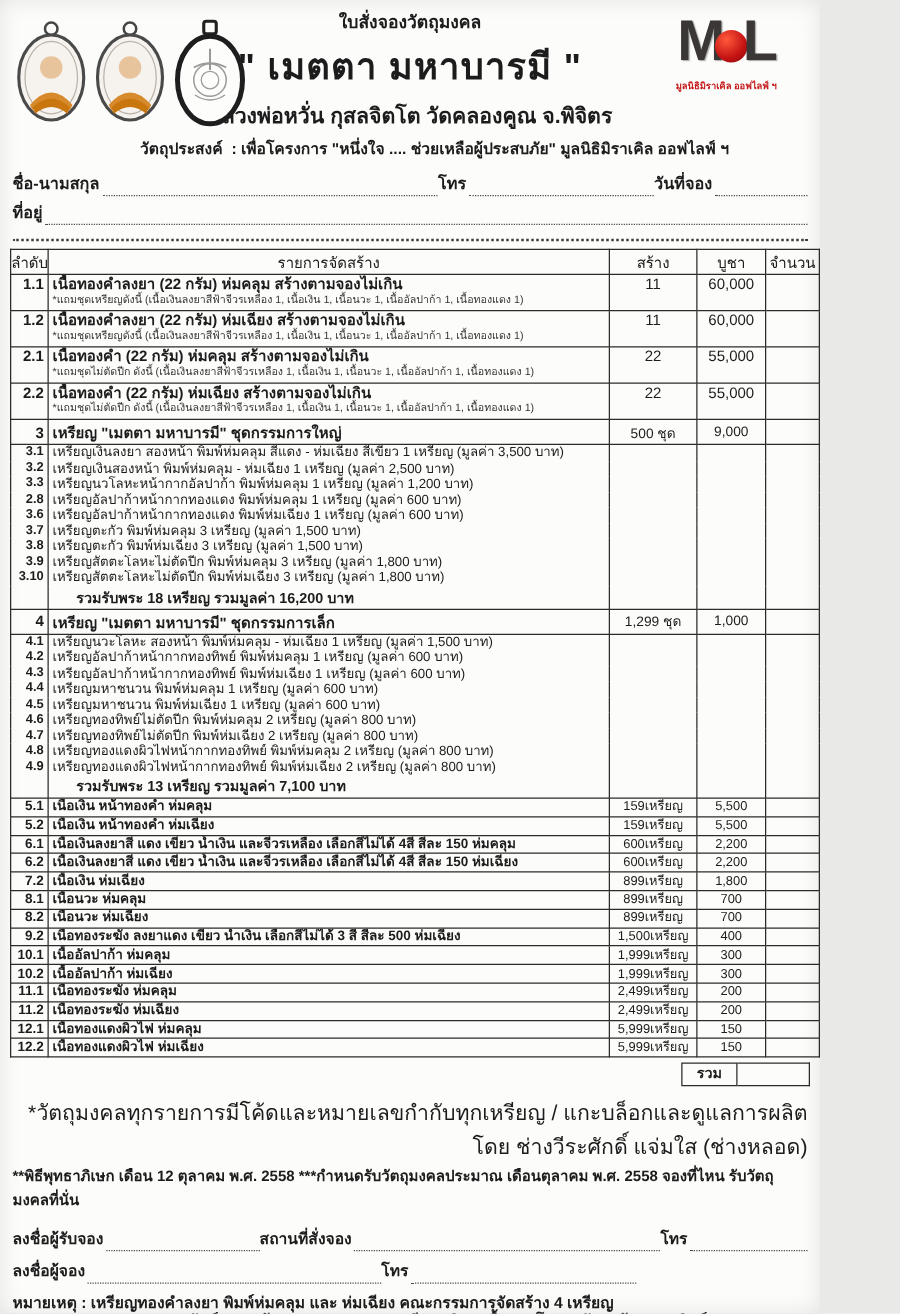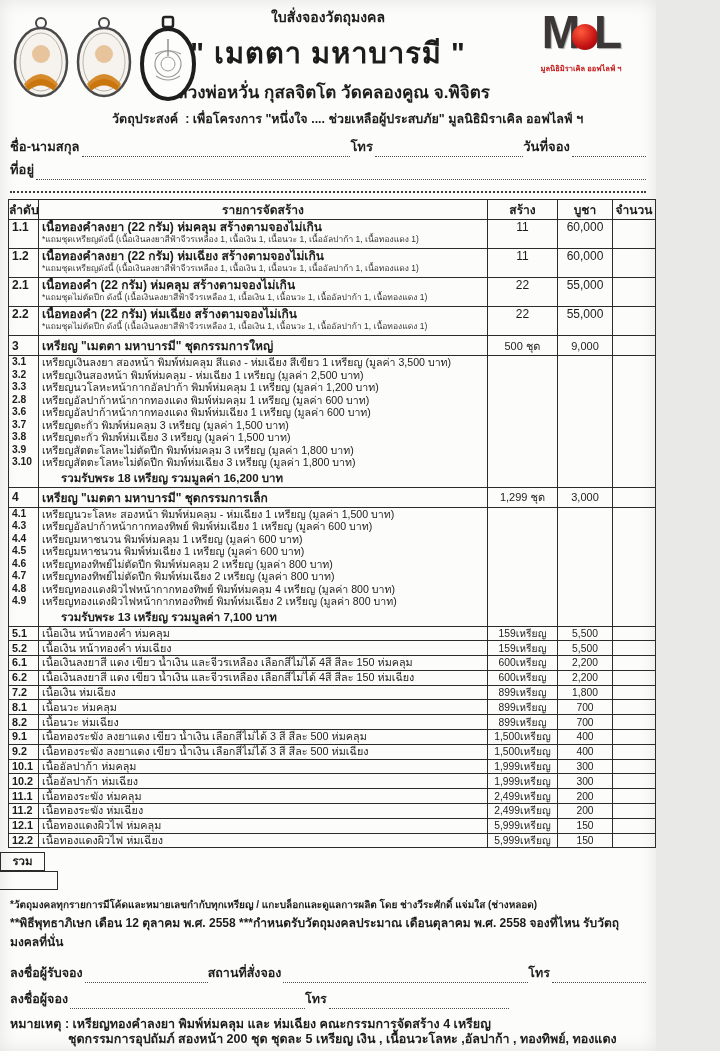--- a/index.html
+++ b/index.html
@@ -27,43 +27,43 @@
   .frow{display:flex;align-items:flex-end;height:23px;}
   .dot{border-bottom:1.6px dotted #4c4c4c;height:15px;}
   .grow{flex:1;}
   .lbl{white-space:nowrap;padding-right:2px;}
   .sep-line{margin-top:8px;height:3px;border-bottom:2px dotted #3d3d3d;}
   
   table{width:704px;margin:6px 8px 0 8px;border-collapse:collapse;table-layout:fixed;}
   col.c-no{width:30px;} col.c-desc{width:449px;} col.c-build{width:70px;}
   col.c-price{width:55px;} col.c-qty{width:43px;} col.c-amt{width:57px;}
   td,th{border:1.3px solid #2b2b2b;padding:0 3px;overflow:hidden;}
-  thead th{font-size:12px;font-weight:bold;height:17px;padding:0;}
-  td.no{text-align:left;font-weight:bold;}
+  thead th{font-size:12px;font-weight:normal;height:17px;padding:0;}
+  td.no{text-align:right;font-weight:bold;}
   td.build,td.price{text-align:center;}
   tr.item2 td{vertical-align:top;height:28px;font-size:12px;}
   tr.item2 td.no{font-size:12px;}
   tr.item2 .d-main{font-weight:bold;line-height:14px;}
   tr.item2 .d-note{font-size:8.5px;color:#333;line-height:11px;font-weight:normal;}
   tr.group td{height:16px;font-size:12px;font-weight:bold;}
   tr.group td.build,tr.group td.price{font-weight:normal;font-size:11px;}
   tr.sub td{border-top:none;border-bottom:none;height:12.5px;font-size:10.6px;line-height:12.5px;padding-top:0;padding-bottom:0;}
   tr.sub td.no{font-weight:600;font-size:10.3px;}
   tr.summary td{border-top:none;height:15px;font-size:11.5px;font-weight:bold;}
   tr.summary td.desc{padding-left:22px;}
   tr.item td{height:13.8px;font-size:10.8px;line-height:13px;}
-  tr.item td.desc{font-weight:400;}
+  tr.item td.desc{font-weight:700;}
   tr.item td.build,tr.item td.price{font-size:10.3px;}
   
-  .total-row{display:flex;justify-content:flex-end;margin:4px 8px 0 0;flex-direction:column;}
+  .total-row{display:flex;justify-content:flex-end;margin:4px 8px 0 0;}
   .total-label{width:43px;height:17px;border:1.3px solid #2b2b2b;font-size:11.5px;font-weight:bold;
                text-align:center;line-height:17px;}
   .total-value{width:57px;height:17px;border:1.3px solid #2b2b2b;border-left:none;}
   
-  .footnote1{margin:7px 10px 0 10px;font-size:10px;font-weight:bold;}
+  .footnote1{margin:7px 10px 0 10px;font-size:17px;font-weight:normal;text-align:right;}
   .footnote2{margin:1px 10px 0 10px;font-size:12px;font-weight:bold;}
   .sigrow{display:flex;align-items:flex-end;margin:0 10px;font-size:12.5px;font-weight:bold;height:26px;}
   .sig1{margin-top:6px;}
   .notes{margin:8px 10px 0 10px;font-size:12.5px;font-weight:bold;line-height:15px;}
   .notes .nline{padding-left:58px;}
   .w123{width:123px;} .w245{width:245px;} .w147{flex:1;}
   .w290{flex:2.9;} .w160{flex:1.6;} .w80{flex:0.8;}
   .w235{width:235px;} .w180{width:180px;}
 </style>
 </head>
@@ -285,33 +285,41 @@
           <td class="desc">รวมรับพระ 18 เหรียญ รวมมูลค่า 16,200 บาท</td>
           <td class="build"></td>
           <td class="price"></td>
           <td class="qty"></td>
           <td class="amt"></td>
         </tr>
         <tr class="group">
           <td class="no">4</td>
           <td class="desc">เหรียญ "เมตตา มหาบารมี" ชุดกรรมการเล็ก</td>
           <td class="build">1,299 ชุด</td>
-          <td class="price">3,000</td>
+          <td class="price">1,000</td>
           <td class="qty"></td>
           <td class="amt"></td>
         </tr>
         <tr class="sub">
           <td class="no">4.1</td>
           <td class="desc">เหรียญนวะโลหะ สองหน้า พิมพ์ห่มคลุม - ห่มเฉียง 1 เหรียญ (มูลค่า 1,500 บาท)</td>
           <td class="build"></td>
           <td class="price"></td>
           <td class="qty"></td>
           <td class="amt"></td>
         </tr>
         <tr class="sub">
+          <td class="no">4.2</td>
+          <td class="desc">เหรียญอัลปาก้าหน้ากากทองทิพย์ พิมพ์ห่มคลุม 1 เหรียญ (มูลค่า 600 บาท)</td>
+          <td class="build"></td>
+          <td class="price"></td>
+          <td class="qty"></td>
+          <td class="amt"></td>
+        </tr>
+        <tr class="sub">
           <td class="no">4.3</td>
           <td class="desc">เหรียญอัลปาก้าหน้ากากทองทิพย์ พิมพ์ห่มเฉียง 1 เหรียญ (มูลค่า 600 บาท)</td>
           <td class="build"></td>
           <td class="price"></td>
           <td class="qty"></td>
           <td class="amt"></td>
         </tr>
         <tr class="sub">
           <td class="no">4.4</td>
           <td class="desc">เหรียญมหาชนวน พิมพ์ห่มคลุม 1 เหรียญ (มูลค่า 600 บาท)</td>
@@ -339,21 +347,21 @@
         <tr class="sub">
           <td class="no">4.7</td>
           <td class="desc">เหรียญทองทิพย์ไม่ตัดปีก พิมพ์ห่มเฉียง 2 เหรียญ (มูลค่า 800 บาท)</td>
           <td class="build"></td>
           <td class="price"></td>
           <td class="qty"></td>
           <td class="amt"></td>
         </tr>
         <tr class="sub">
           <td class="no">4.8</td>
-          <td class="desc">เหรียญทองแดงผิวไฟหน้ากากทองทิพย์ พิมพ์ห่มคลุม 4 เหรียญ (มูลค่า 800 บาท)</td>
+          <td class="desc">เหรียญทองแดงผิวไฟหน้ากากทองทิพย์ พิมพ์ห่มคลุม 2 เหรียญ (มูลค่า 800 บาท)</td>
           <td class="build"></td>
           <td class="price"></td>
           <td class="qty"></td>
           <td class="amt"></td>
         </tr>
         <tr class="sub">
           <td class="no">4.9</td>
           <td class="desc">เหรียญทองแดงผิวไฟหน้ากากทองทิพย์ พิมพ์ห่มเฉียง 2 เหรียญ (มูลค่า 800 บาท)</td>
           <td class="build"></td>
           <td class="price"></td>
@@ -414,28 +422,20 @@
           <td class="build">899เหรียญ</td>
           <td class="price">700</td>
           <td class="qty"></td>
           <td class="amt"></td>
         </tr>
         <tr class="item">
           <td class="no">8.2</td>
           <td class="desc">เนื้อนวะ ห่มเฉียง</td>
           <td class="build">899เหรียญ</td>
           <td class="price">700</td>
-          <td class="qty"></td>
-          <td class="amt"></td>
-        </tr>
-        <tr class="item">
-          <td class="no">9.1</td>
-          <td class="desc">เนื้อทองระฆัง ลงยาแดง เขียว น้ำเงิน เลือกสีไม่ได้ 3 สี สีละ 500 ห่มคลุม</td>
-          <td class="build">1,500เหรียญ</td>
-          <td class="price">400</td>
           <td class="qty"></td>
           <td class="amt"></td>
         </tr>
         <tr class="item">
           <td class="no">9.2</td>
           <td class="desc">เนื้อทองระฆัง ลงยาแดง เขียว น้ำเงิน เลือกสีไม่ได้ 3 สี สีละ 500 ห่มเฉียง</td>
           <td class="build">1,500เหรียญ</td>
           <td class="price">400</td>
           <td class="qty"></td>
           <td class="amt"></td>

